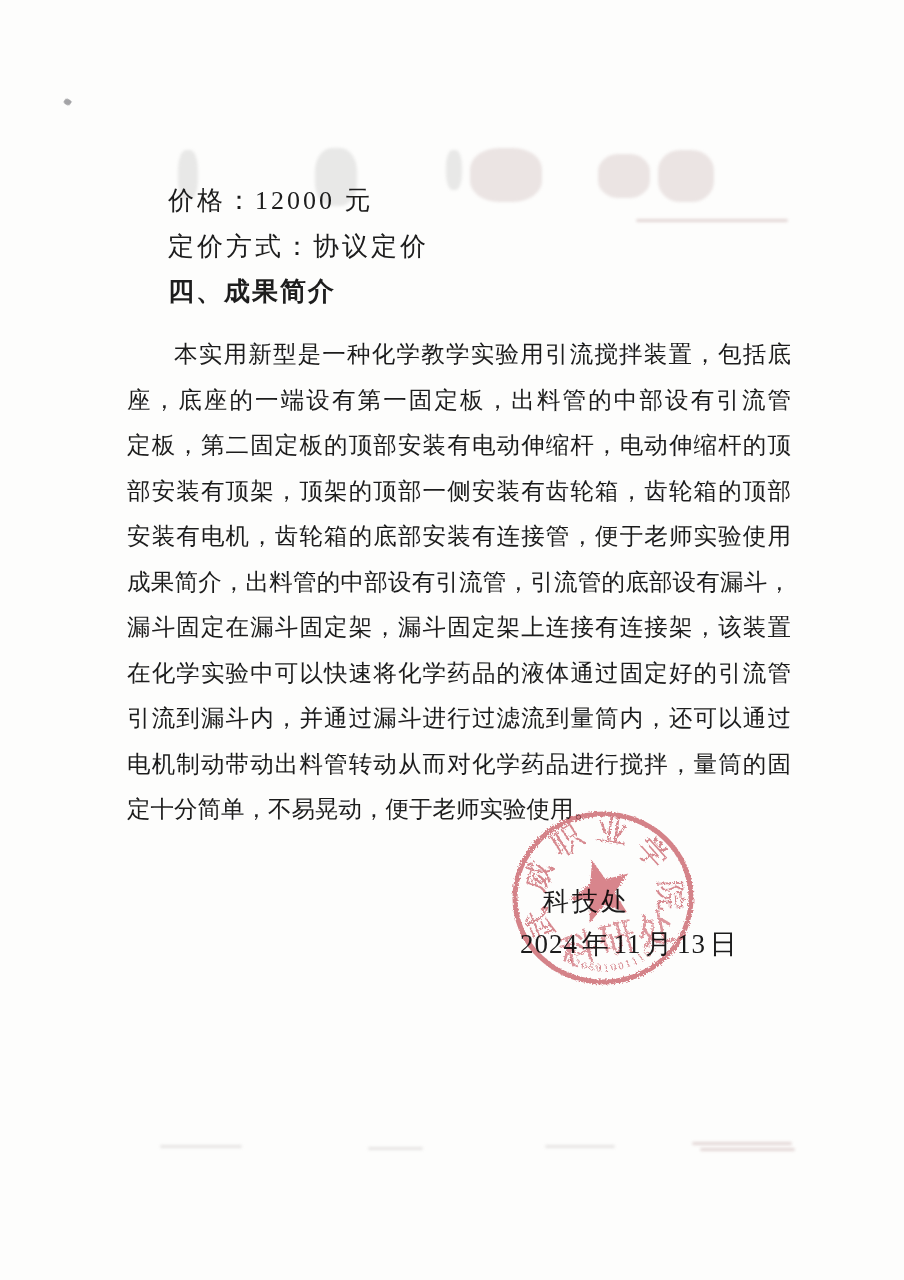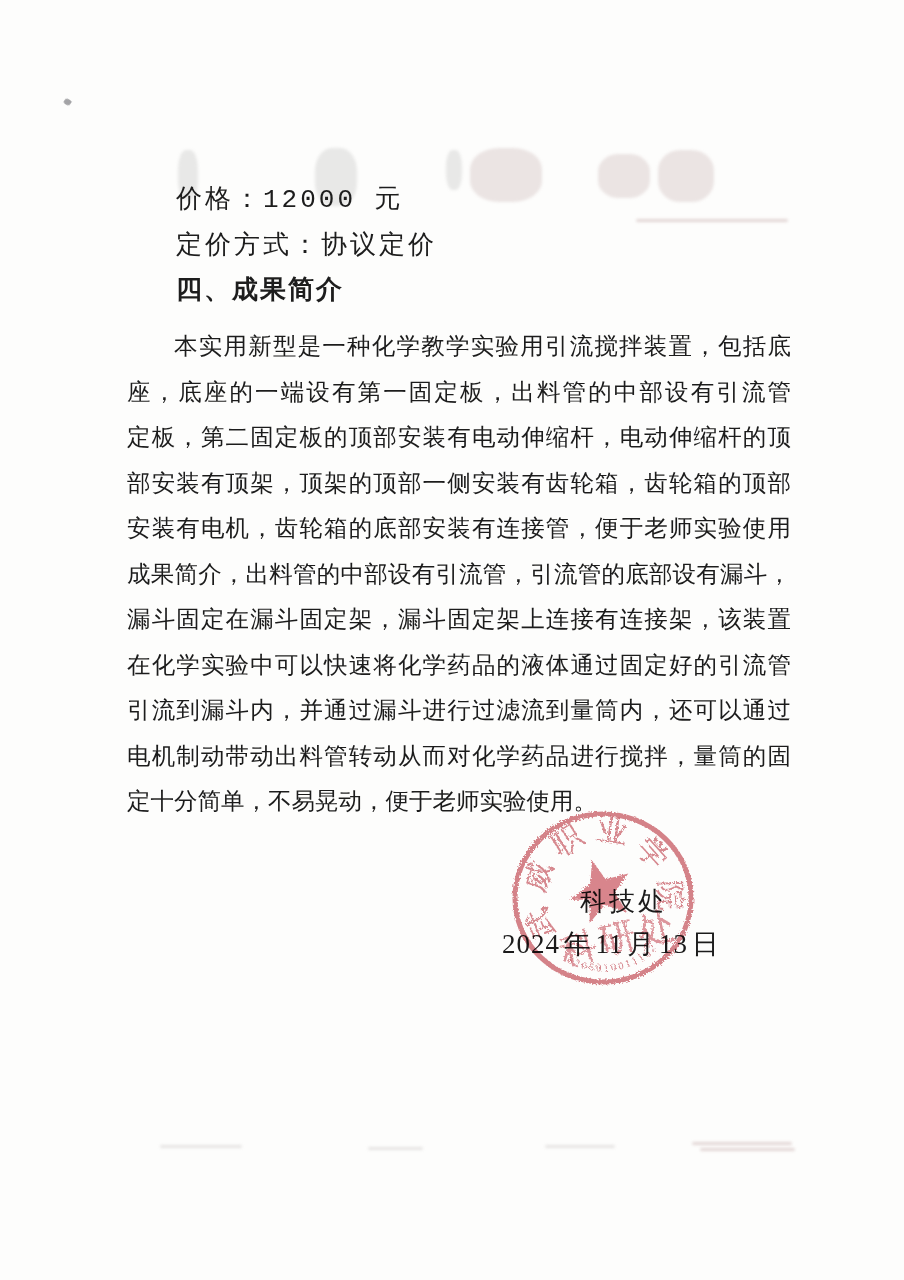--- a/index.html
+++ b/index.html
@@ -8,58 +8,58 @@
     background:#fdfdfc;
     overflow:hidden;
     position:relative;
     font-family:"Liberation Serif","DejaVu Serif",serif;
     color:#222;
   }
   .page{position:absolute;inset:0;}
 
   
   .header-block{
-    position:absolute;left:176px;top:178px;width:640px;font-family:Liberation Mono, monospace;
+    position:absolute;left:168px;top:178px;width:640px;
   }
   .hline{
     height:45.5px;line-height:45.5px;
     font-size:26px;letter-spacing:3px;
     color:#1d1d1d;
     white-space:nowrap;
   }
   .hline.heading{font-weight:700;letter-spacing:2px;}
 
   
   .para{
-    position:absolute;left:127px;top:324px;width:664px;
+    position:absolute;left:127px;top:332px;width:664px;
   }
   .pline{
     height:45.5px;line-height:45.5px;
     font-size:23.5px;
     color:#1c1c1c;
     text-align:justify;
     text-align-last:justify;
     white-space:nowrap;
   }
   .pline.first{text-indent:47px;}
   .pline.last{text-align-last:left;white-space:normal;}
 
   
   .stamp{
     position:absolute;left:503px;top:798px;width:200px;height:200px;
     opacity:.88;
   }
   
   .sig-dept{
-    position:absolute;left:580px;top:884px;
+    position:absolute;left:543px;top:884px;
     font-size:26px;letter-spacing:3px;color:#1b1b1b;
     mix-blend-mode:multiply;white-space:nowrap;
   }
   .sig-date{
-    position:absolute;left:502px;top:926px;
+    position:absolute;left:520px;top:926px;
     font-size:27px;letter-spacing:1px;word-spacing:-4px;color:#1b1b1b;
     mix-blend-mode:multiply;white-space:nowrap;
   }
 
   
   .ghost{position:absolute;pointer-events:none;filter:blur(1.5px);}
   .g-smudge{background:rgba(175,140,140,.22);border-radius:40%;}
   .g-smudge.gray{background:rgba(150,150,150,.20);}
   .g-line{height:3px;background:rgba(170,130,130,.30);border-radius:2px;}
   .g-line.soft{background:rgba(150,140,140,.22);}

